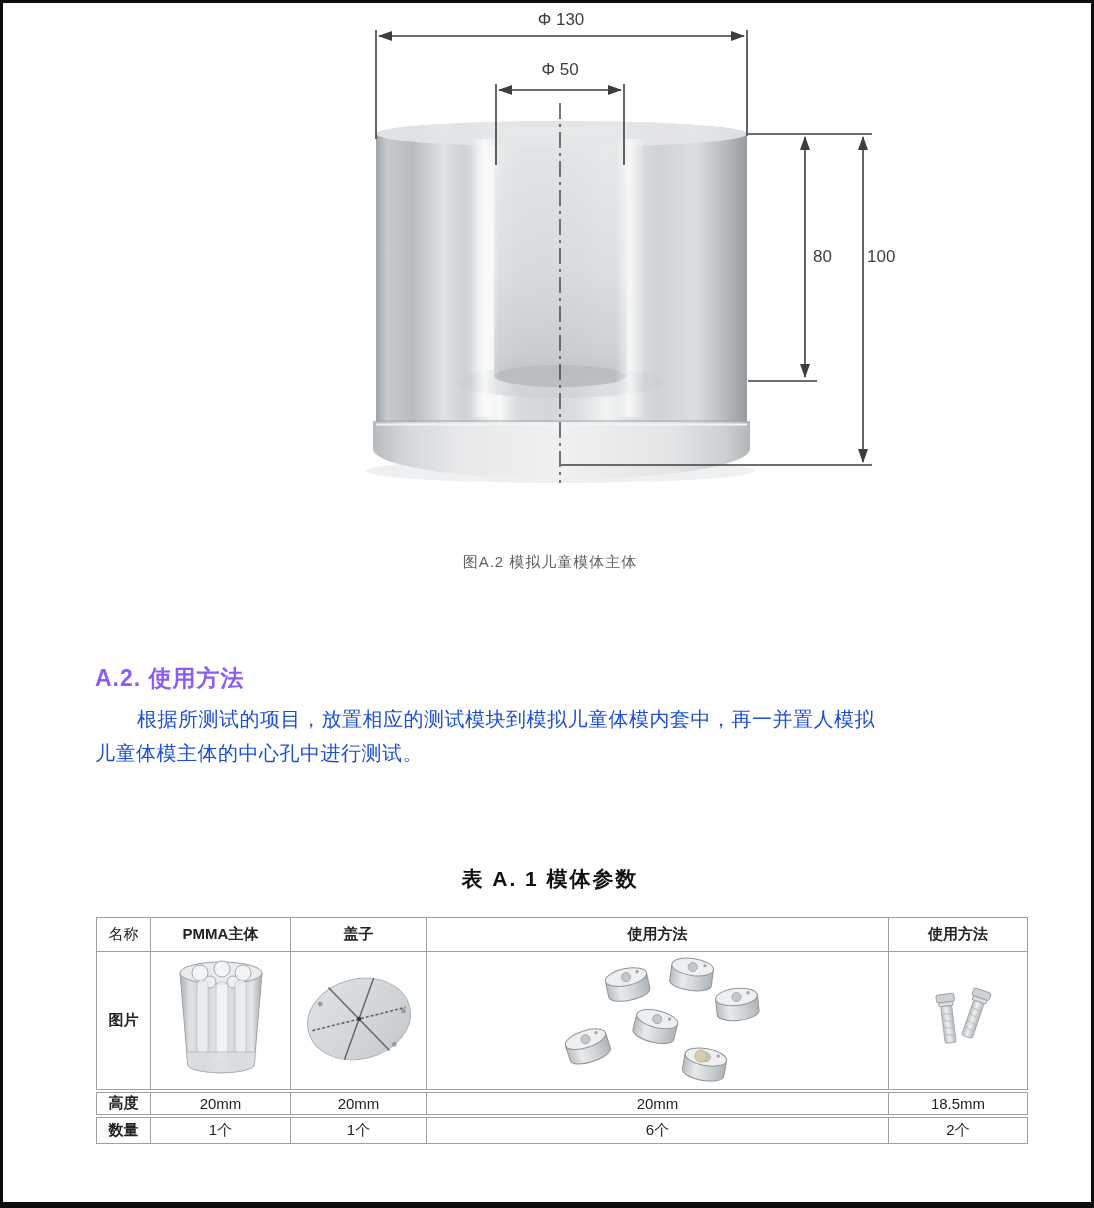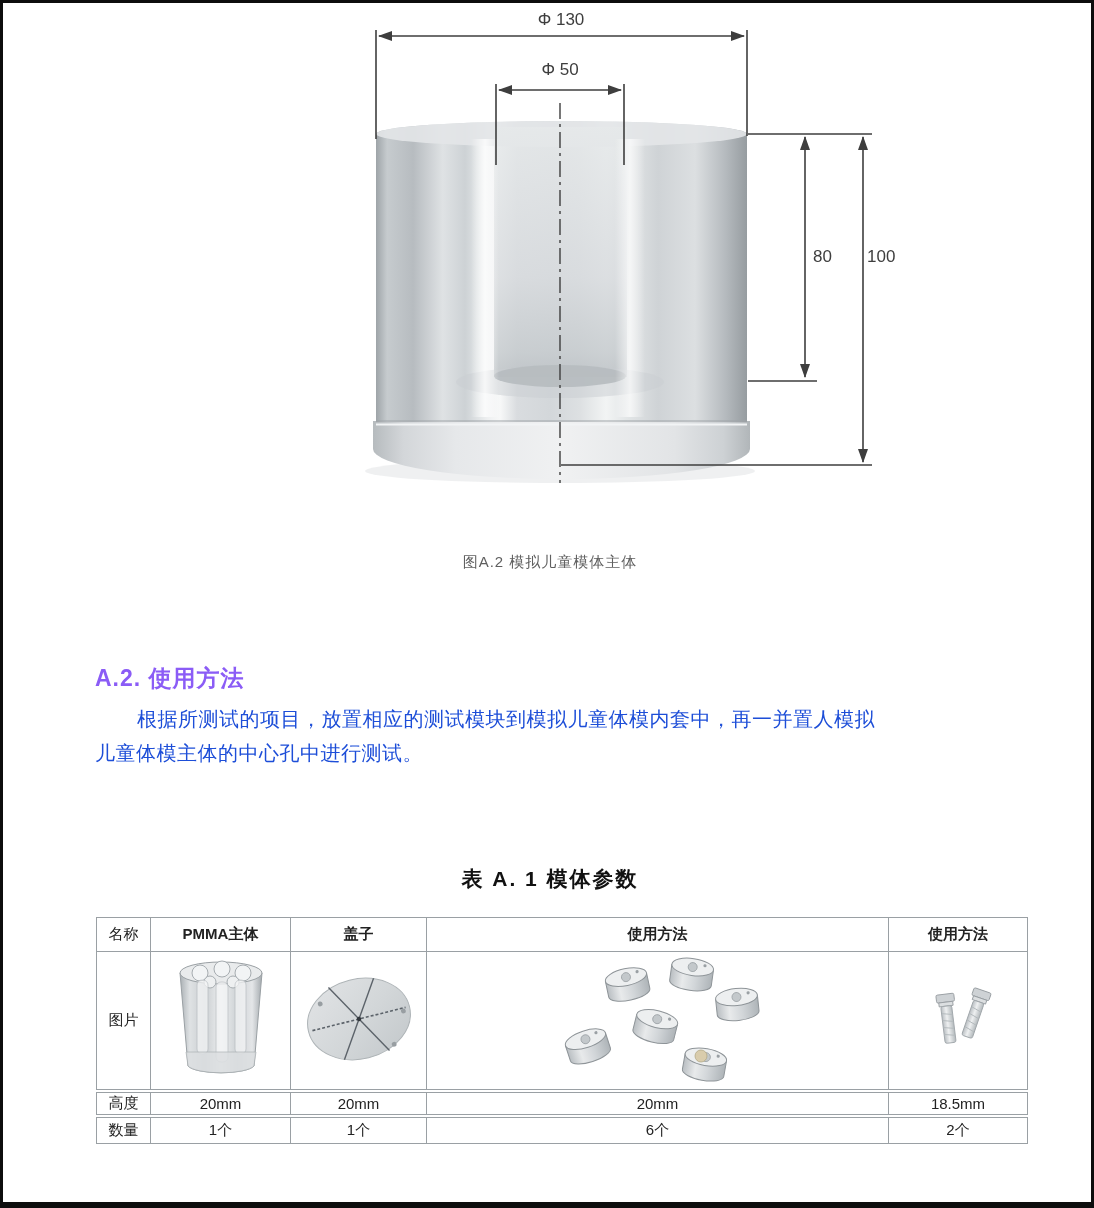--- a/index.html
+++ b/index.html
@@ -43,21 +43,21 @@
   }
   table.params{border:1.5px solid #878d91;}
   tr.hdr{height:34px;}
   tr.hdr th{font-weight:bold;font-size:15px;}
   tr.hdr th.name-col{font-weight:normal;}
   tr.img-row{height:139px;}
   tr.r-dia{height:51px;}
   tr.r-hgt{height:25px;}
   tr.r-qty{height:27px;}
   tr.dbl td{border-top:4px double #9aa0a4;}
-  .row-label{font-weight:normal;}
+  .row-label{font-weight:bold;}
   svg text{font-family:"Liberation Sans","DejaVu Sans",sans-serif;}
 </style>
 </head>
 <body>
 
 <div class="page">
 
   <div class="figure-wrap">
     <svg width="1094" height="520" viewBox="0 0 1094 520">
       <defs>

